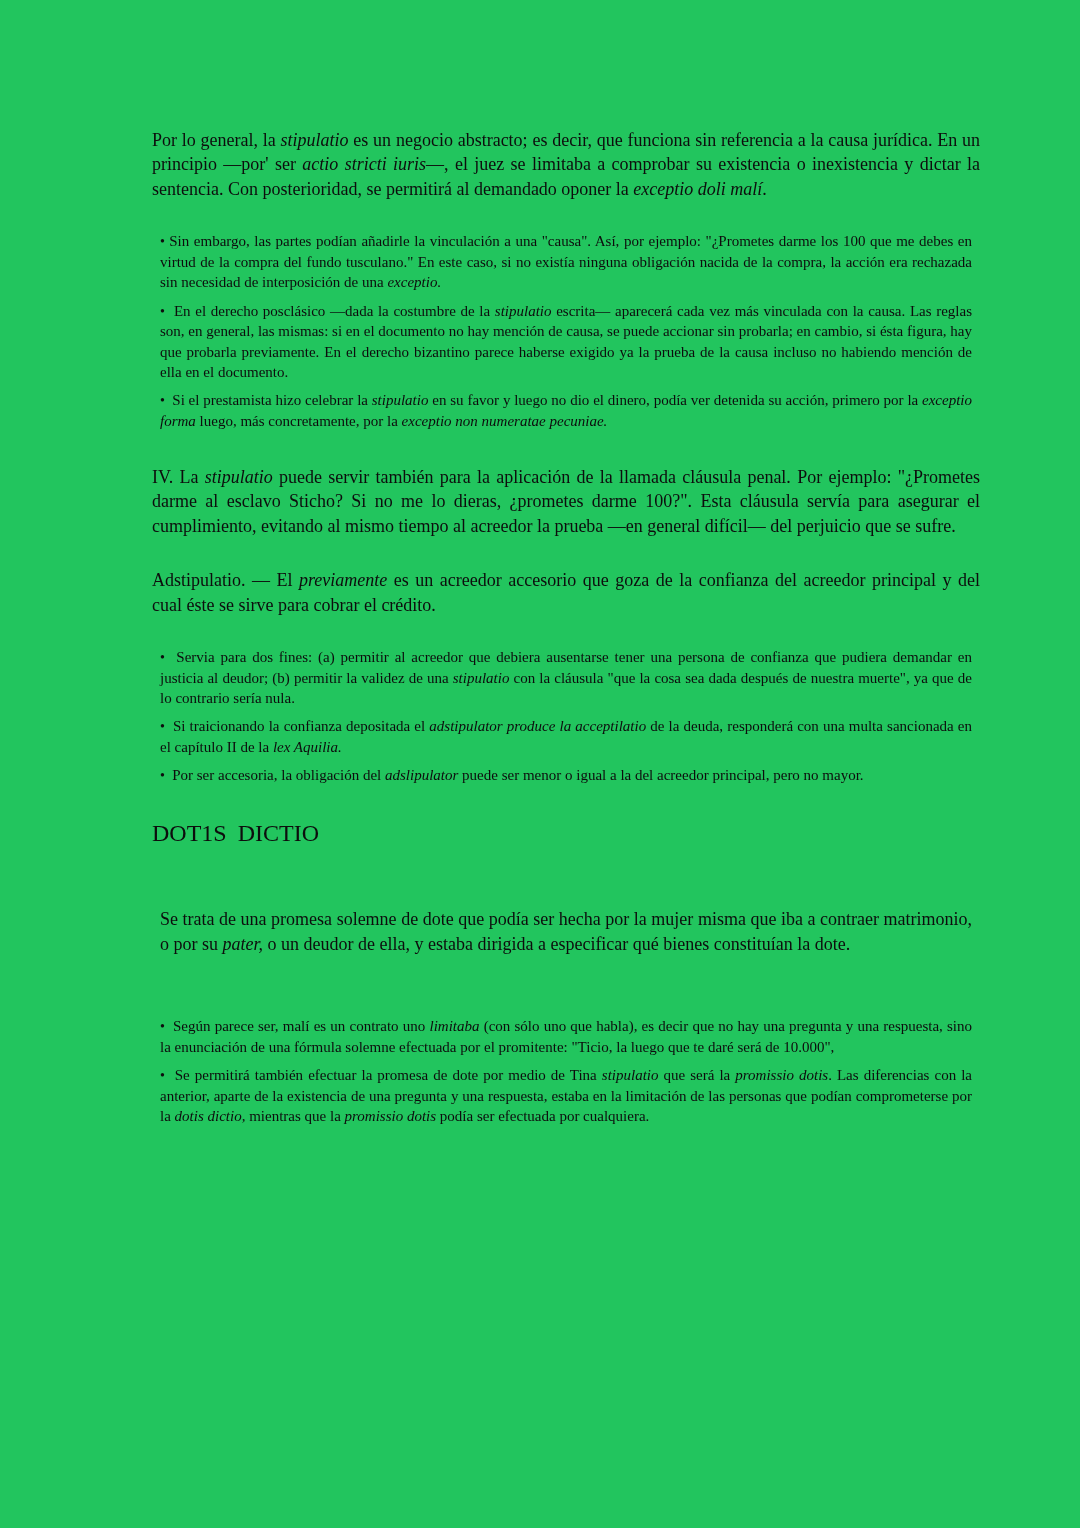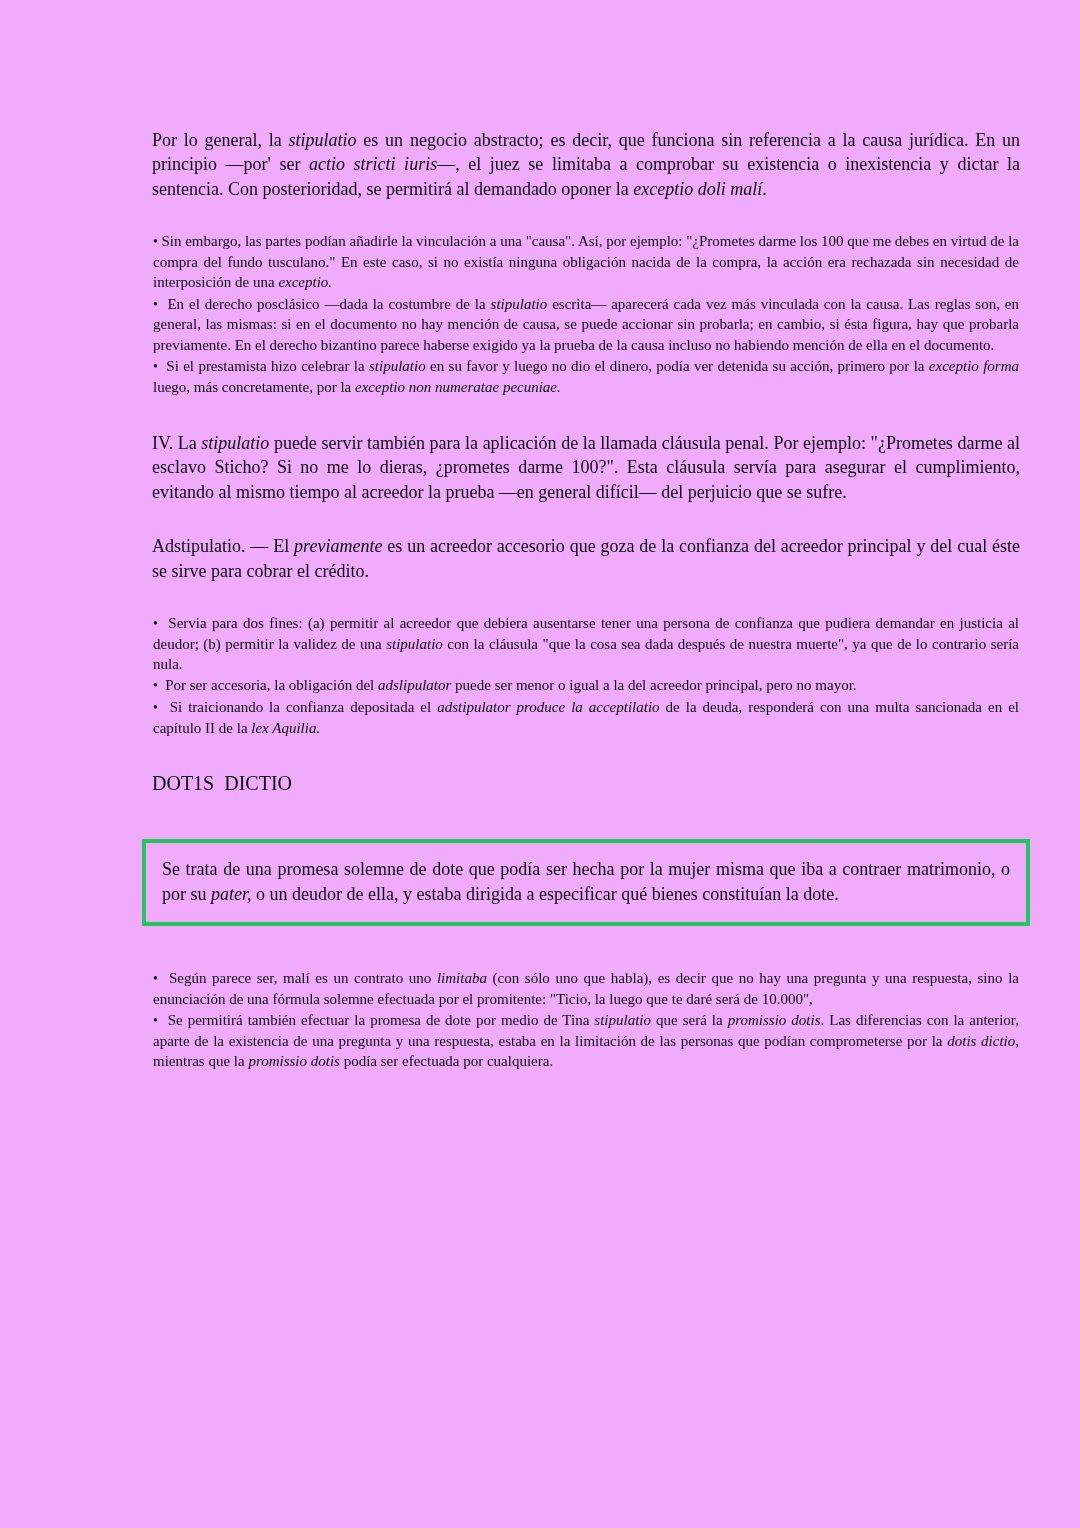--- a/index.html
+++ b/index.html
@@ -4,72 +4,72 @@
 <style>
   html, body {
     margin: 0;
     padding: 0;
     background: #ffffff;
   }
   .page {
     position: relative;
     width: 1080px;
     height: 1528px;
-    background: #f0abfc;
+    background: #22c55e;
     box-sizing: border-box;
-    padding: 128px 60px 40px 152px;
+    padding: 128px 100px 40px 152px;
     font-family: "Liberation Serif", "DejaVu Serif", serif;
     color: #0d0d0d;
     overflow: hidden;
   }
   .paragraph {
     font-size: 18px;
     line-height: 1.36;
     text-align: justify;
     margin: 0 0 30px 0;
   }
   .heading {
-    font-size: 20px;
+    font-size: 24px;
     font-weight: bold;
     word-spacing: 5px;
     margin: 8px 0 44px 0;
   }
   .bullets {
     font-size: 15px;
     line-height: 1.345;
     text-align: justify;
     margin: 0 0 34px 0;
   }
-  .bullet-item { margin: 1px; }
+  .bullet-item { margin: 8px; }
   .marker { font-size: 14px; }
   .it { font-style: italic; }
   .bd { font-weight: normal; }
   .boxed {
-    border: 4px solid #22c55e;
+    border: 2px solid #22c55e;
     padding: 14px 16px 16px 16px;
     margin: 4px -10px 42px -10px;
   }
 </style>
 </head>
 <body>
 
 <div class="page">
   <div class="doc">
       <div class="paragraph"><span>Por lo general, la </span><span class="it">stipulatio</span><span> es un negocio abstracto; es decir, que funciona sin referencia a la causa  jurídica. En un principio —por' ser </span><span class="it">actio stricti iuris</span><span>—, el juez se limitaba a comprobar su existencia o inexistencia y dictar la sentencia. Con posterioridad, se permitirá al demandado oponer la </span><span class="it">exceptio doli  malí</span><span>.</span></div>
       <div class="bullets">
         <div class="bullet-item"><span class="marker">•&nbsp;</span><span>Sin embargo, las partes podían añadirle la vinculación a una "causa". Así, por ejemplo: "¿Prometes darme los 100 que me debes en virtud de la compra del fundo tusculano." En este caso, si no existía ninguna obligación nacida de la compra, la acción era rechazada sin necesidad de interposición de una </span><span class="it">exceptio.</span></div>
         <div class="bullet-item"><span class="marker">•&nbsp;</span><span>  En el derecho posclásico —dada la costumbre de la </span><span class="it">stipulatio</span><span> escrita— aparecerá  cada vez más vinculada con  la causa.  Las reglas  son,  en general, las mismas: si en el documento no hay mención de causa, se puede accionar sin probarla; en  cambio, si ésta figura, hay que probarla previamente. En el derecho bizantino parece haberse exigido ya la prueba de la causa incluso no habiendo mención de ella en el documento.</span></div>
         <div class="bullet-item"><span class="marker">•&nbsp;</span><span>  Si el prestamista hizo celebrar la </span><span class="it">stipulatio</span><span> en su favor y luego no dio el dinero, podía ver detenida su acción, primero por la </span><span class="it">exceptio forma</span><span> luego, más concretamente, por la </span><span class="it">exceptio non numeratae pecuniae.</span></div>
       </div>
       <div class="paragraph"><span>IV. La </span><span class="it">stipulatio</span><span> puede servir también para la aplicación de la llamada cláusula penal. Por ejemplo: "¿Prometes darme al esclavo Sticho? Si no me lo dieras, ¿prometes darme 100?". Esta cláusula servía para asegurar el cumplimiento, evitando al mismo tiempo al acreedor la prueba —en general difícil— del perjuicio que se sufre.</span></div>
       <div class="paragraph"><span class="bd">Adstipulatio</span><span>. — El </span><span class="it">previamente</span><span> es un acreedor accesorio que goza de la confianza del acreedor principal y del cual éste se sirve para cobrar el crédito.</span></div>
       <div class="bullets">
         <div class="bullet-item"><span class="marker">•&nbsp;</span><span>  Servia para dos fines: (a) permitir al acreedor que debiera ausentarse tener una  persona de confianza que pudiera demandar en justicia al deudor; (b) permitir la validez de una </span><span class="it">stipulatio</span><span> con la cláusula "que la cosa sea dada después de nuestra muerte", ya que de lo contrario sería nula.</span></div>
+        <div class="bullet-item"><span class="marker">•&nbsp;</span><span>  Si traicionando la confianza depositada el </span><span class="it">adstipulator produce la acceptilatio</span><span> de la deuda, responderá con una multa sancionada en el capítulo II de la </span><span class="it">lex Aquilia.</span></div>
         <div class="bullet-item"><span class="marker">•&nbsp;</span><span>  Por ser accesoria,  la  obligación  del  </span><span class="it">adslipulator</span><span> puede  ser menor  o igual a la del acreedor principal, pero no mayor.</span></div>
-        <div class="bullet-item"><span class="marker">•&nbsp;</span><span>  Si traicionando la confianza depositada el </span><span class="it">adstipulator produce la acceptilatio</span><span> de la deuda, responderá con una multa sancionada en el capítulo II de la </span><span class="it">lex Aquilia.</span></div>
       </div>
       <div class="heading"><span class="bd">DOT1S DICTIO</span></div>
       <div class="paragraph boxed"><span>Se trata de una promesa solemne de dote que podía ser hecha por la mujer misma que iba a contraer matrimonio, o por su </span><span class="it">pater,</span><span> o un deudor de ella, y estaba dirigida a especificar qué bienes constituían la dote.</span></div>
       <div class="bullets">
         <div class="bullet-item"><span class="marker">•&nbsp;</span><span>  Según parece ser, malí es un contrato uno </span><span class="it">limitaba</span><span> (con sólo uno que habla), es decir que no hay una pregunta y una respuesta, sino la enunciación de una fórmula solemne efectuada por el promitente: "Ticio, la luego que te daré será de 10.000",</span></div>
         <div class="bullet-item"><span class="marker">•&nbsp;</span><span>  Se permitirá  también efectuar la promesa de dote por medio  de Tina </span><span class="it">stipulatio</span><span> que será la </span><span class="it">promissio dotis</span><span>. Las diferencias con la anterior, aparte de la existencia de una pregunta y una respuesta, estaba en la limitación de las personas que podían comprometerse por la </span><span class="it">dotis dictio,</span><span> mientras que la </span><span class="it">promissio dotis</span><span> podía ser efectuada por cualquiera.</span></div>
       </div>
     </div>
 </div>
 

